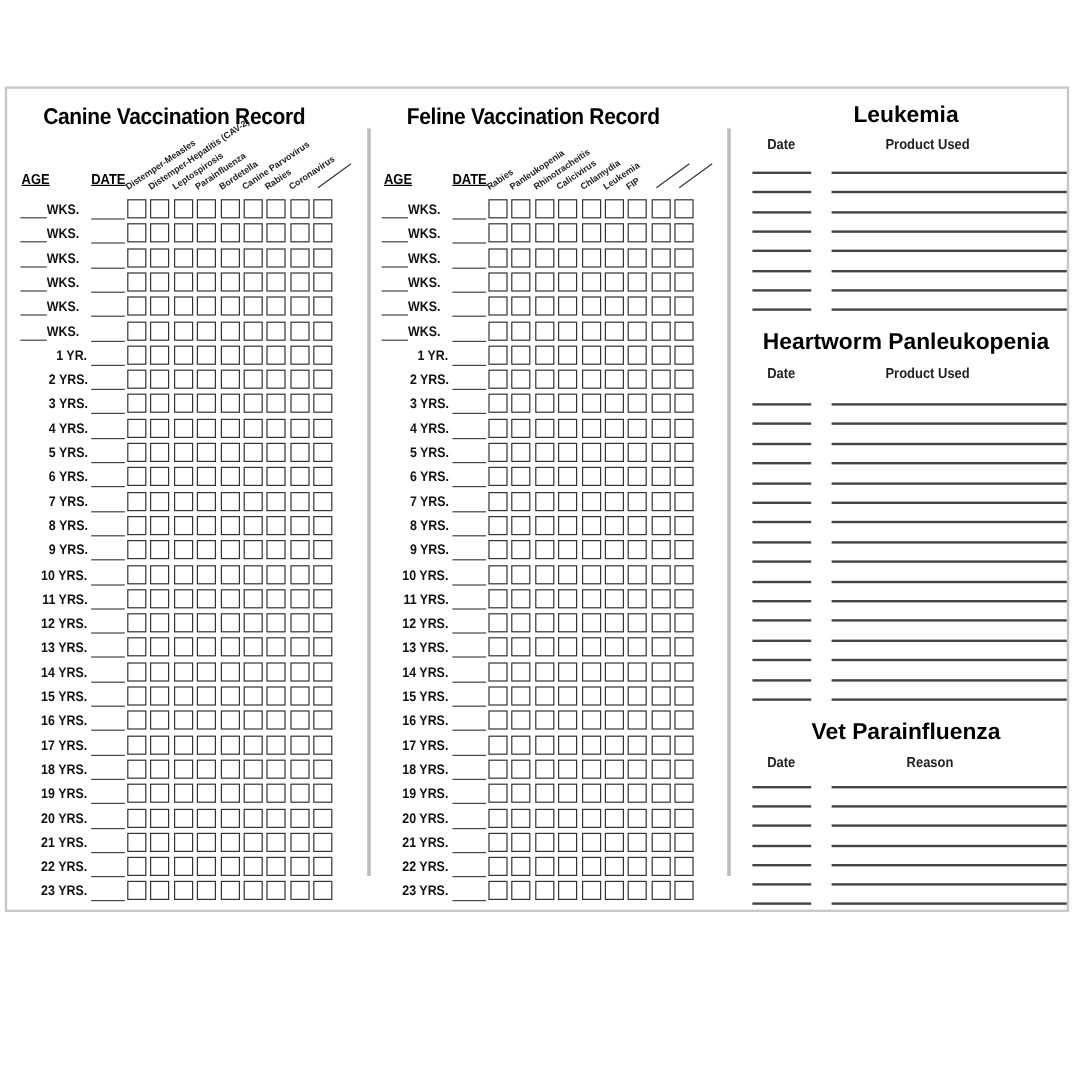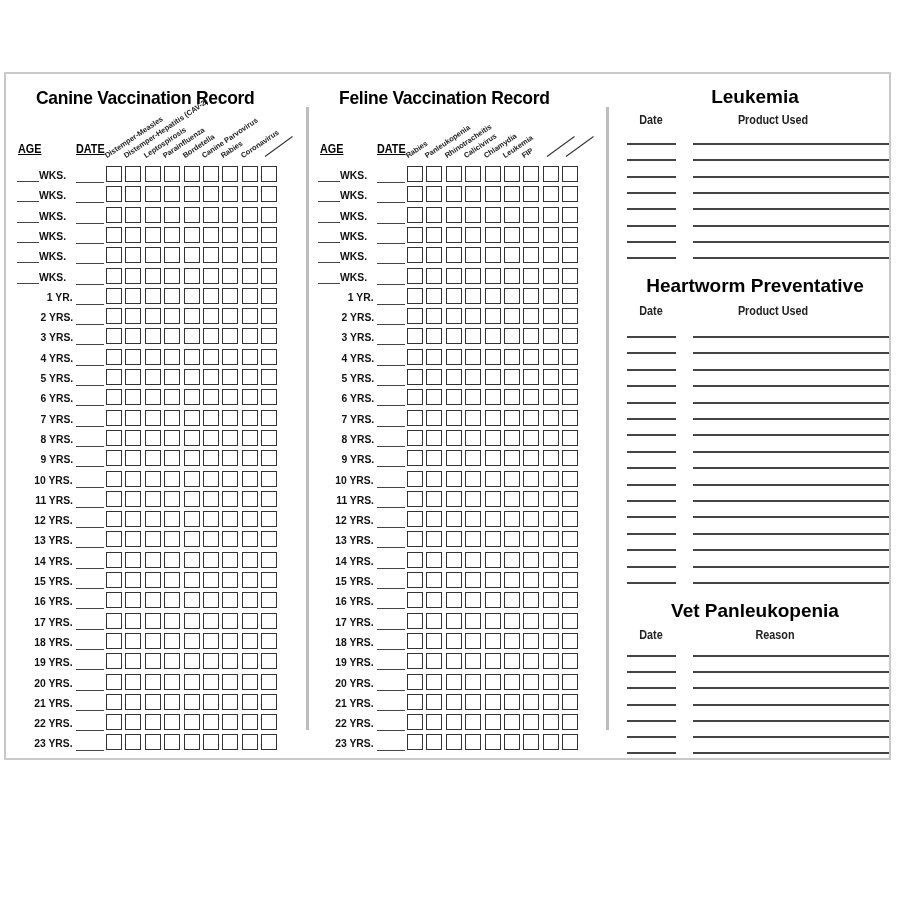--- a/index.html
+++ b/index.html
@@ -856,21 +856,21 @@
       <div class="line" style="left:627px; top:225px; width:49px;"></div>
       <div class="line" style="left:693px; top:225px; width:196px;"></div>
       <div class="line" style="left:627px; top:241px; width:49px;"></div>
       <div class="line" style="left:693px; top:241px; width:196px;"></div>
       <div class="line" style="left:627px; top:257px; width:49px;"></div>
       <div class="line" style="left:693px; top:257px; width:196px;"></div>
     </div>
 </div>
 
 <div>
-  <div class="sec-title" style="left:612px; width:286px; top:275px;">Heartworm Preventative</div>
+  <div class="sec-title" style="left:612px; width:286px; top:275px;">Heartworm Panleukopenia</div>
   <div class="col-hdr" style="left:626px; width:50px; top:304px;">Date</div>
   <div class="col-hdr" style="left:693px; width:160px; top:304px;">Product Used</div>
   <div id="heartworm-lines">
       <div class="line" style="left:627px; top:336px; width:49px;"></div>
       <div class="line" style="left:693px; top:336px; width:196px;"></div>
       <div class="line" style="left:627px; top:352px; width:49px;"></div>
       <div class="line" style="left:693px; top:352px; width:196px;"></div>
       <div class="line" style="left:627px; top:369px; width:49px;"></div>
       <div class="line" style="left:693px; top:369px; width:196px;"></div>
       <div class="line" style="left:627px; top:385px; width:49px;"></div>
@@ -896,21 +896,21 @@
       <div class="line" style="left:627px; top:549px; width:49px;"></div>
       <div class="line" style="left:693px; top:549px; width:196px;"></div>
       <div class="line" style="left:627px; top:566px; width:49px;"></div>
       <div class="line" style="left:693px; top:566px; width:196px;"></div>
       <div class="line" style="left:627px; top:582px; width:49px;"></div>
       <div class="line" style="left:693px; top:582px; width:196px;"></div>
     </div>
 </div>
 
 <div>
-  <div class="sec-title" style="left:612px; width:286px; top:600px;">Vet Panleukopenia</div>
+  <div class="sec-title" style="left:612px; width:286px; top:600px;">Vet Parainfluenza</div>
   <div class="col-hdr" style="left:626px; width:50px; top:628px;">Date</div>
   <div class="col-hdr" style="left:695px; width:160px; top:628px;">Reason</div>
   <div id="vet-lines">
       <div class="line" style="left:627px; top:655px; width:49px;"></div>
       <div class="line" style="left:693px; top:655px; width:196px;"></div>
       <div class="line" style="left:627px; top:671px; width:49px;"></div>
       <div class="line" style="left:693px; top:671px; width:196px;"></div>
       <div class="line" style="left:627px; top:687px; width:49px;"></div>
       <div class="line" style="left:693px; top:687px; width:196px;"></div>
       <div class="line" style="left:627px; top:704px; width:49px;"></div>

